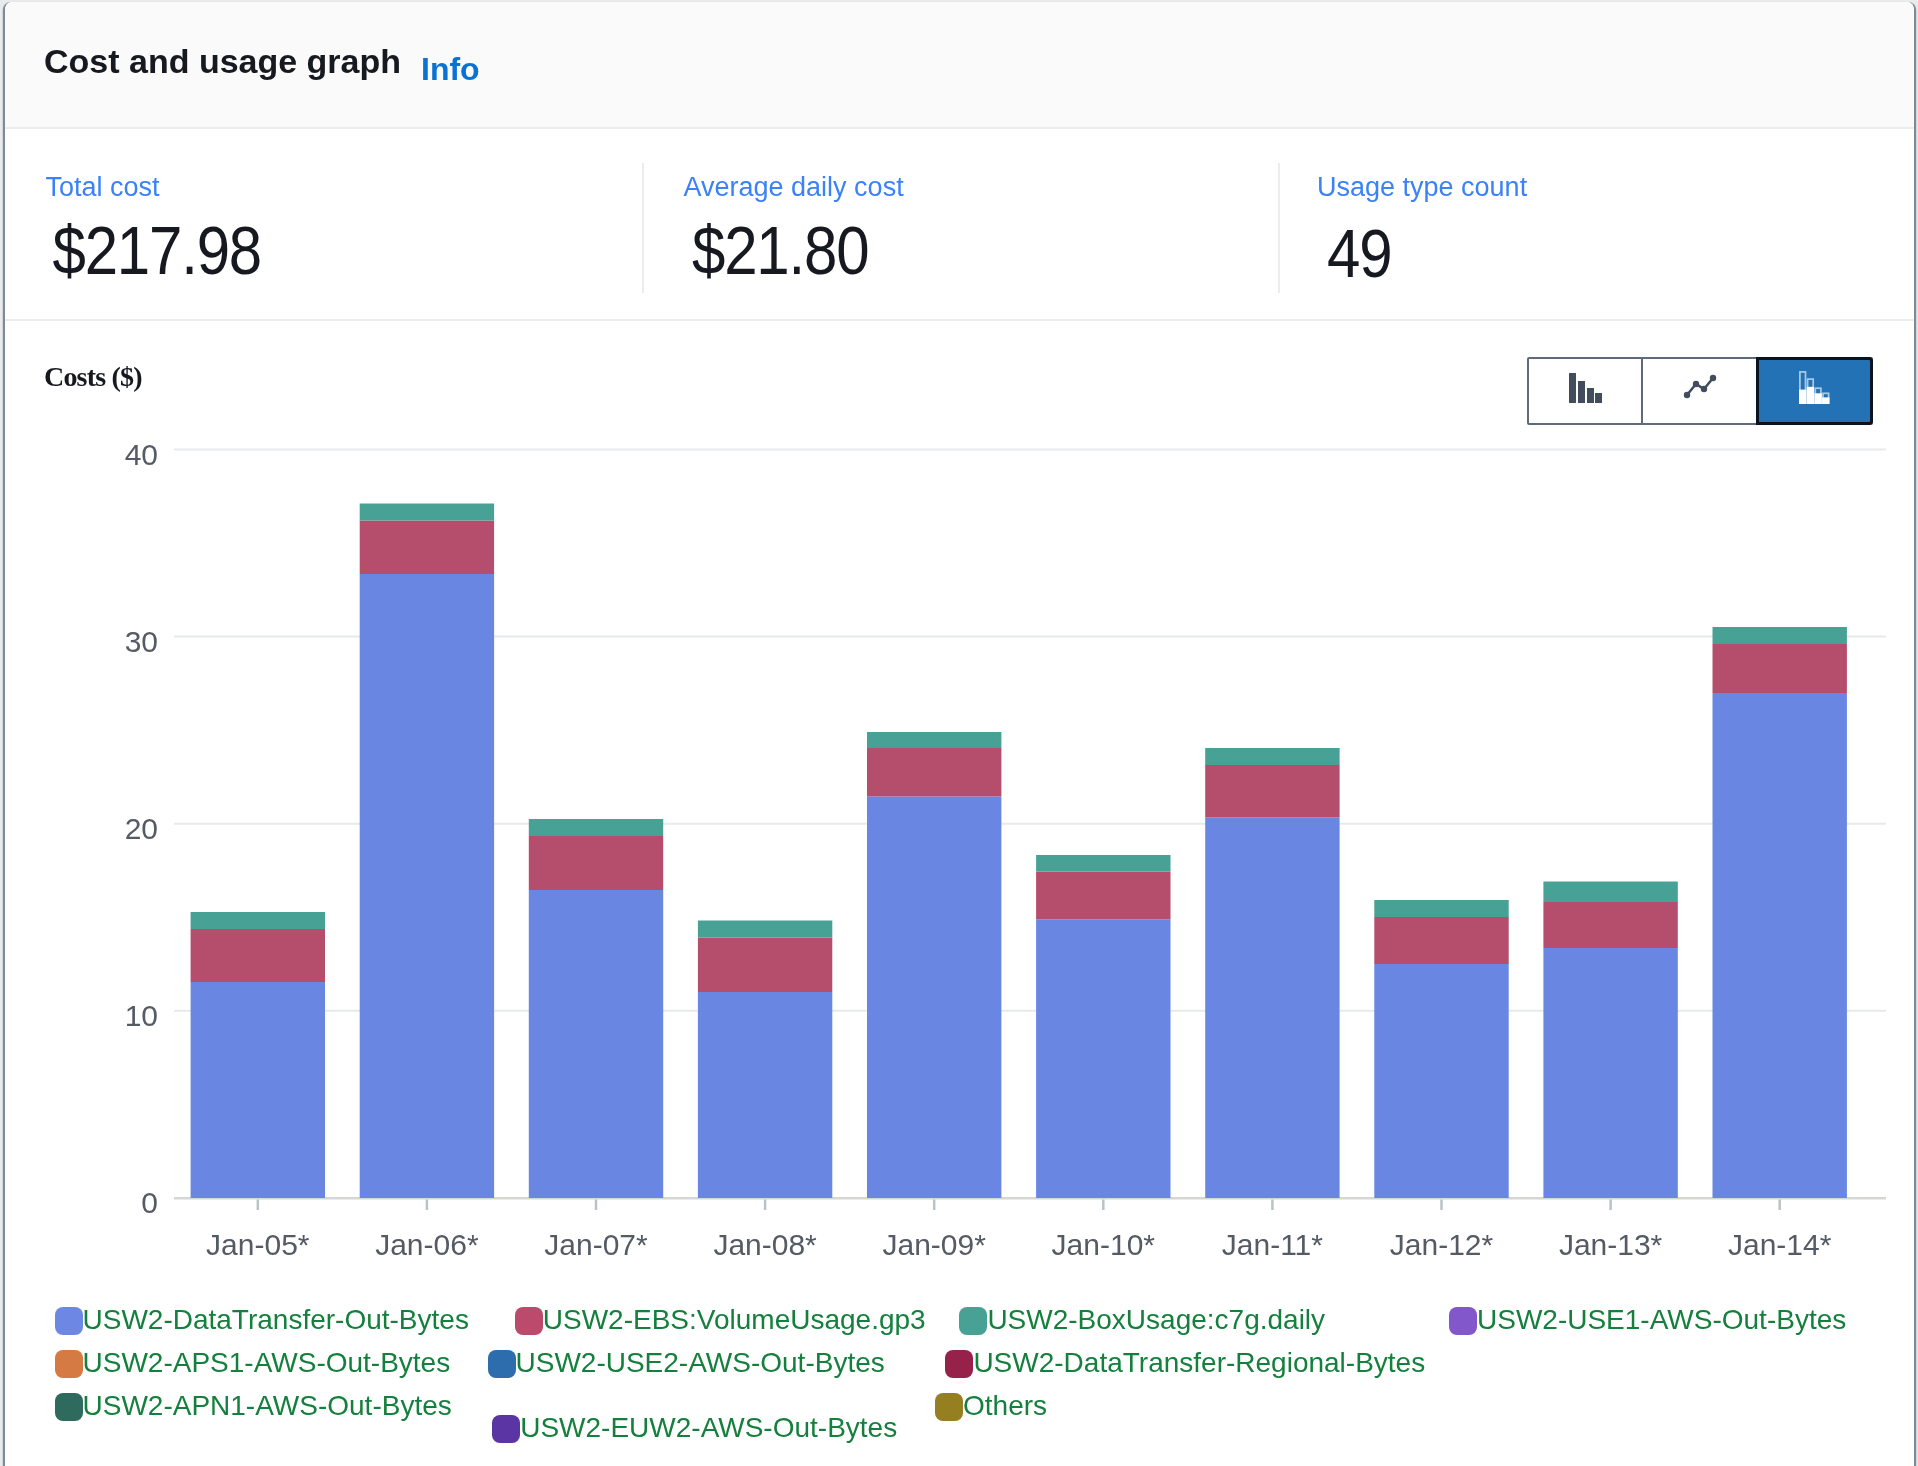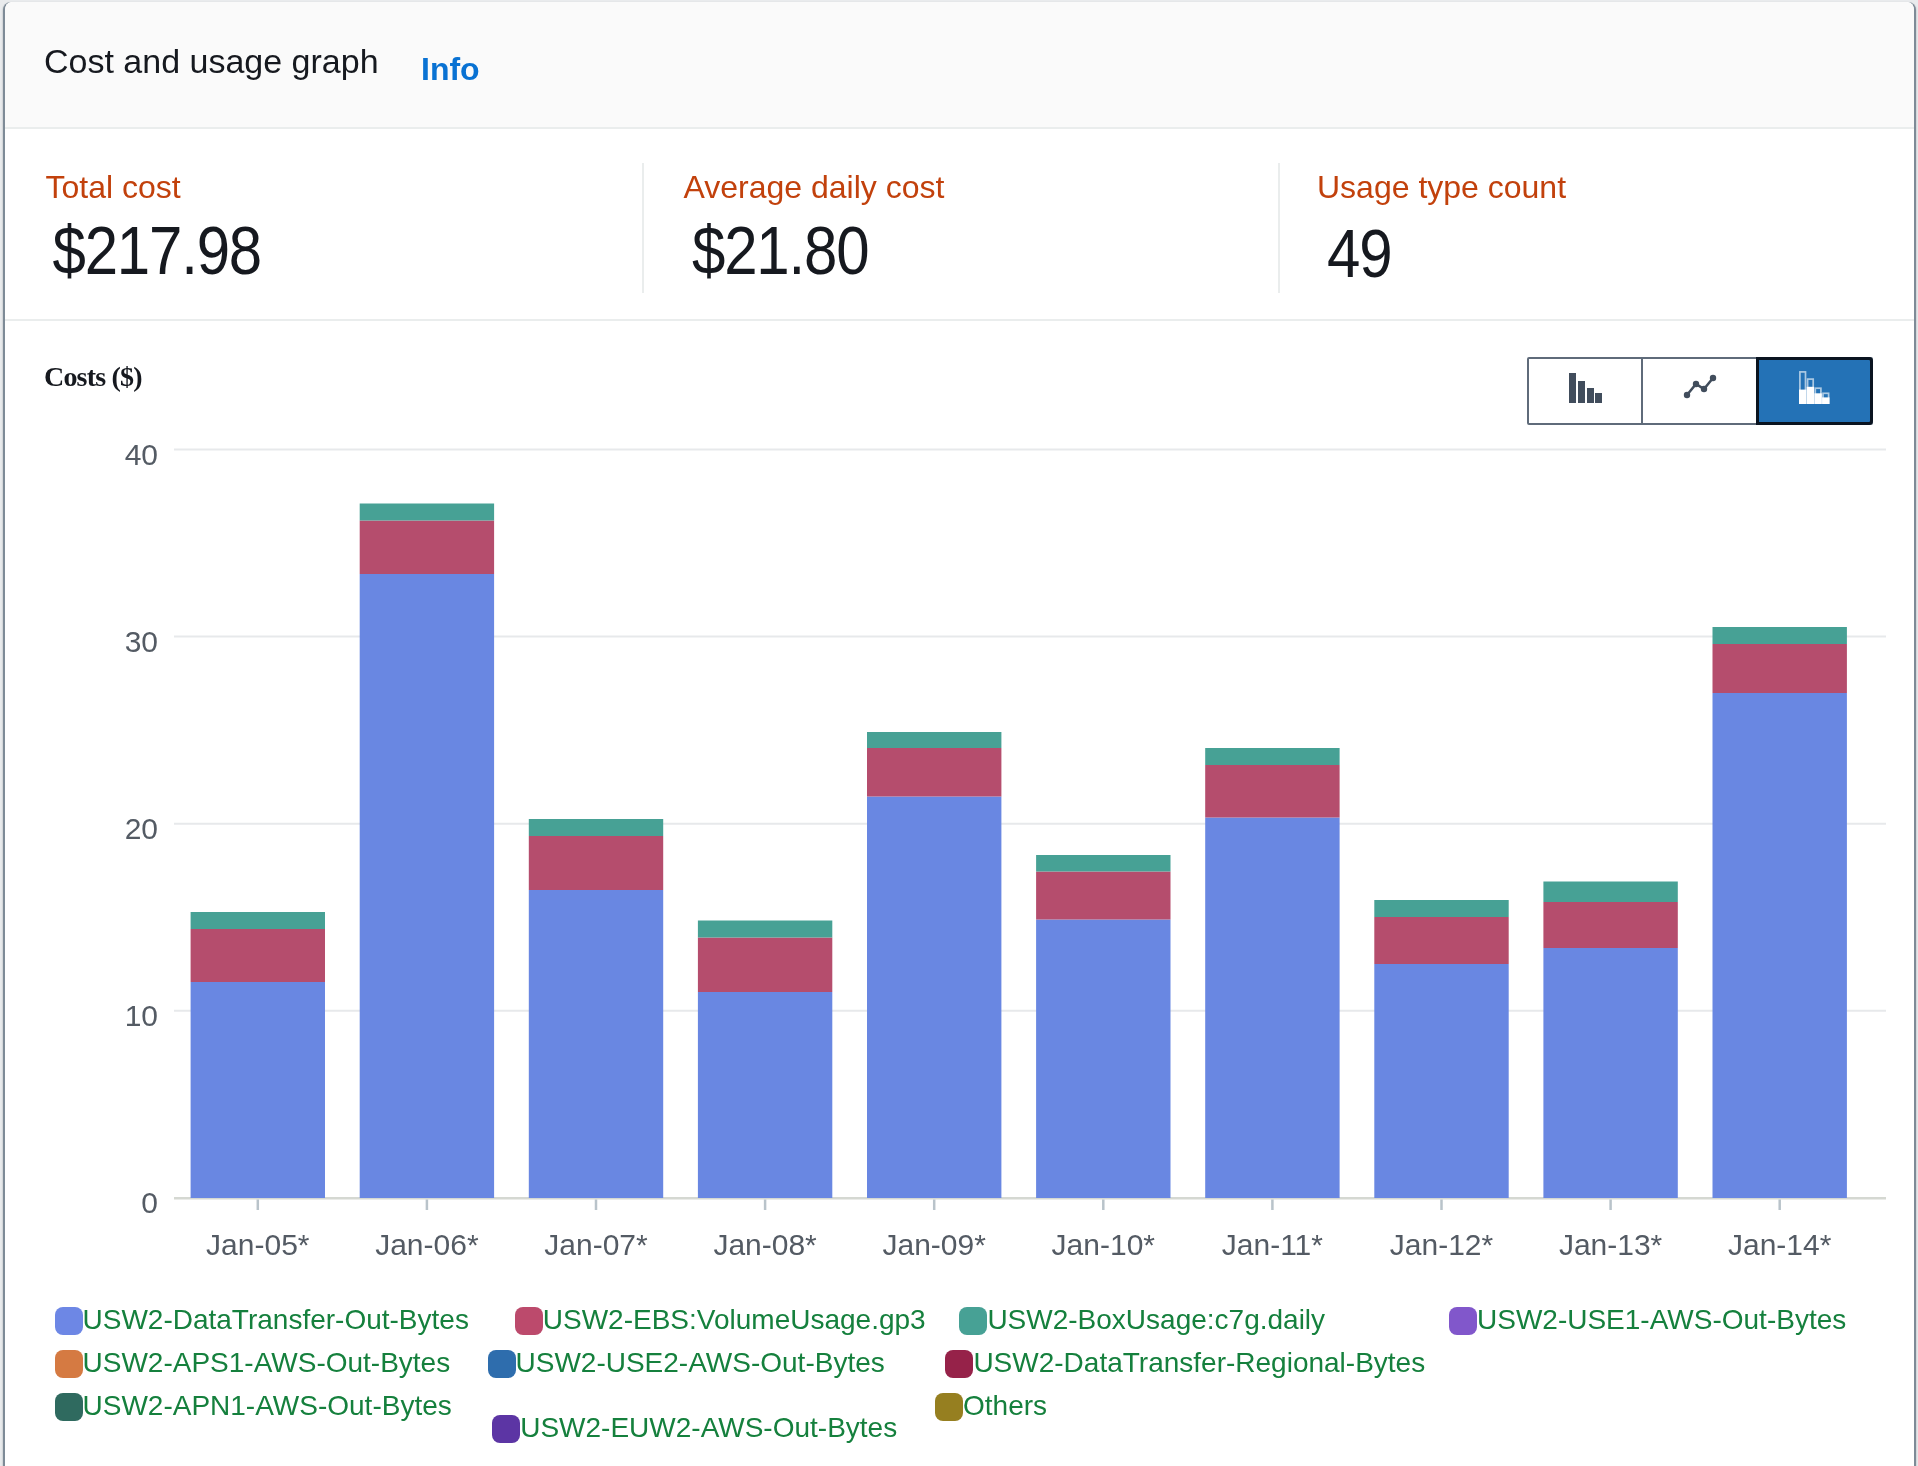--- a/index.html
+++ b/index.html
@@ -1,23 +1,23 @@
 <!DOCTYPE html>
 <html><head>
 <meta charset="utf-8">
 <style>
 * { margin:0; padding:0; box-sizing:border-box; }
 html,body { width:1918px; height:1466px; background:#e9ebed; font-family:"Liberation Sans", sans-serif; overflow:hidden; }
 .card { position:absolute; left:3px; top:2px; width:1913px; height:1464px; background:#fff;
   border-left:2px solid #7e8b97; border-right:2px solid #7e8b97;
   box-shadow:0 1px 2px rgba(0,28,36,.35); border-radius:8px 8px 0 0; }
 .hdr { position:absolute; left:0; top:0; width:100%; height:127px; background:#fafafa; border-bottom:2px solid #eaeded; border-radius:8px 8px 0 0; }
-.title { position:absolute; left:39px; top:42px; font-size:34px; font-weight:400; color:#16191f; line-height:34px; letter-spacing:0px; }
+.title { position:absolute; left:39px; top:42px; font-size:34px; font-weight:700; color:#16191f; line-height:34px; letter-spacing:0px; }
 .info { position:absolute; left:416px; top:54.5px; font-size:32px; font-weight:700; color:#0972d3; line-height:25px; }
-.statlabel { position:absolute; font-size:32px; color:#c2410c; line-height:29px; }
+.statlabel { position:absolute; font-size:27px; color:#3b82f6; line-height:29px; }
 .statval { position:absolute; font-size:60px; color:#16191f; line-height:60px; letter-spacing:-1.2px; transform:scaleY(1.15); transform-origin:0 0; }
 .vdiv { position:absolute; width:2px; top:161px; height:130px; background:#eaeded; }
 .hdiv { position:absolute; left:0; width:100%; height:2px; background:#eaeded; }
 .costs { position:absolute; left:39px; top:360.5px; font-size:28px; font-weight:700; color:#16191f; line-height:28px; letter-spacing:-0.8px;font-family:Liberation Serif, serif; }
 .seg { position:absolute; left:1521.5px; top:355px; width:346px; height:68px; border:2px solid #5f6b7a; border-radius:2px; display:flex; background:#fff; }
 .seg .s { flex:1 1 0; display:flex; align-items:center; justify-content:center; border-right:2px solid #5f6b7a; }
 .seg .s:last-child { border-right:none; }
 .seg .s svg { margin-top:-7px; }
 .seg .s2 svg { margin-top:-11px; }
 .seg .sel { background:#2472B6; outline:3px solid #0a1420; outline-offset:-1px; border-radius:0 2px 2px 0; }

